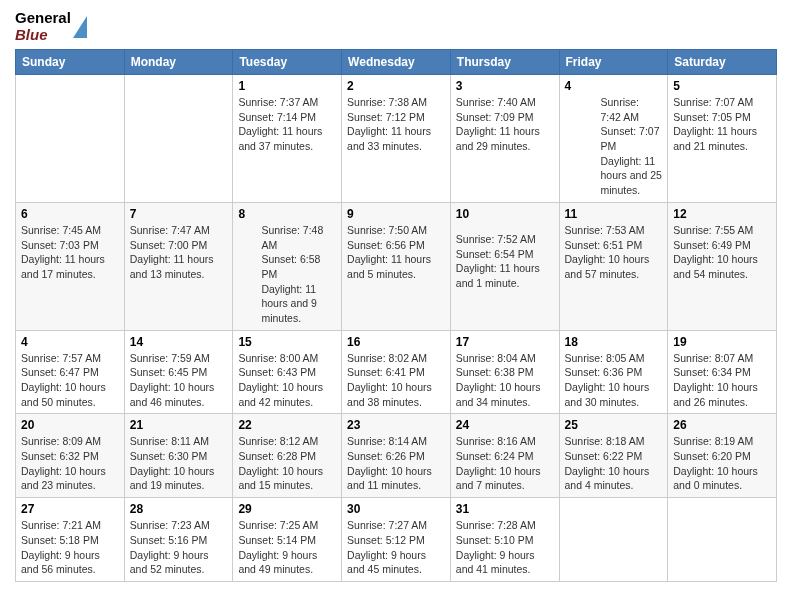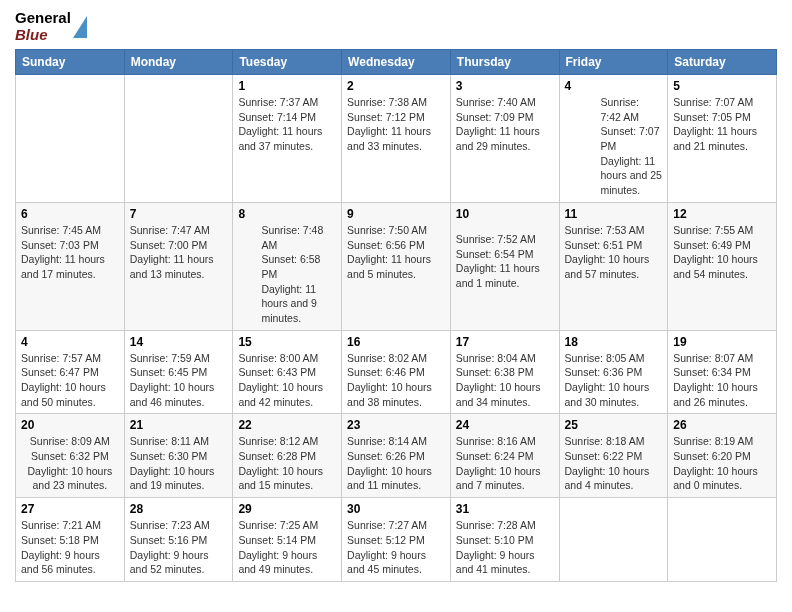--- a/index.html
+++ b/index.html
@@ -213,21 +213,21 @@
         </td>
         <td>
           <span class="day-number">15</span>
           <div class="day-info" style="white-space: pre-line;">Sunrise: 8:00 AM
 Sunset: 6:43 PM
 Daylight: 10 hours and 42 minutes.</div>
         </td>
         <td>
           <span class="day-number">16</span>
           <div class="day-info" style="white-space: pre-line;">Sunrise: 8:02 AM
-Sunset: 6:46 PM
+Sunset: 6:41 PM
 Daylight: 10 hours and 38 minutes.</div>
         </td>
         <td>
           <span class="day-number">17</span>
           <div class="day-info" style="white-space: pre-line;">Sunrise: 8:04 AM
 Sunset: 6:38 PM
 Daylight: 10 hours and 34 minutes.</div>
         </td>
         <td>
           <span class="day-number">18</span>
@@ -238,21 +238,21 @@
         <td>
           <span class="day-number">19</span>
           <div class="day-info" style="white-space: pre-line;">Sunrise: 8:07 AM
 Sunset: 6:34 PM
 Daylight: 10 hours and 26 minutes.</div>
         </td>
       </tr>
       <tr>
         <td>
           <span class="day-number">20</span>
-          <div class="day-info" style="white-space: pre-line; text-align: center;">Sunrise: 8:09 AM
+          <div class="day-info" style="white-space: pre-line;">Sunrise: 8:09 AM
 Sunset: 6:32 PM
 Daylight: 10 hours and 23 minutes.</div>
         </td>
         <td>
           <span class="day-number">21</span>
           <div class="day-info" style="white-space: pre-line;">Sunrise: 8:11 AM
 Sunset: 6:30 PM
 Daylight: 10 hours and 19 minutes.</div>
         </td>
         <td>

